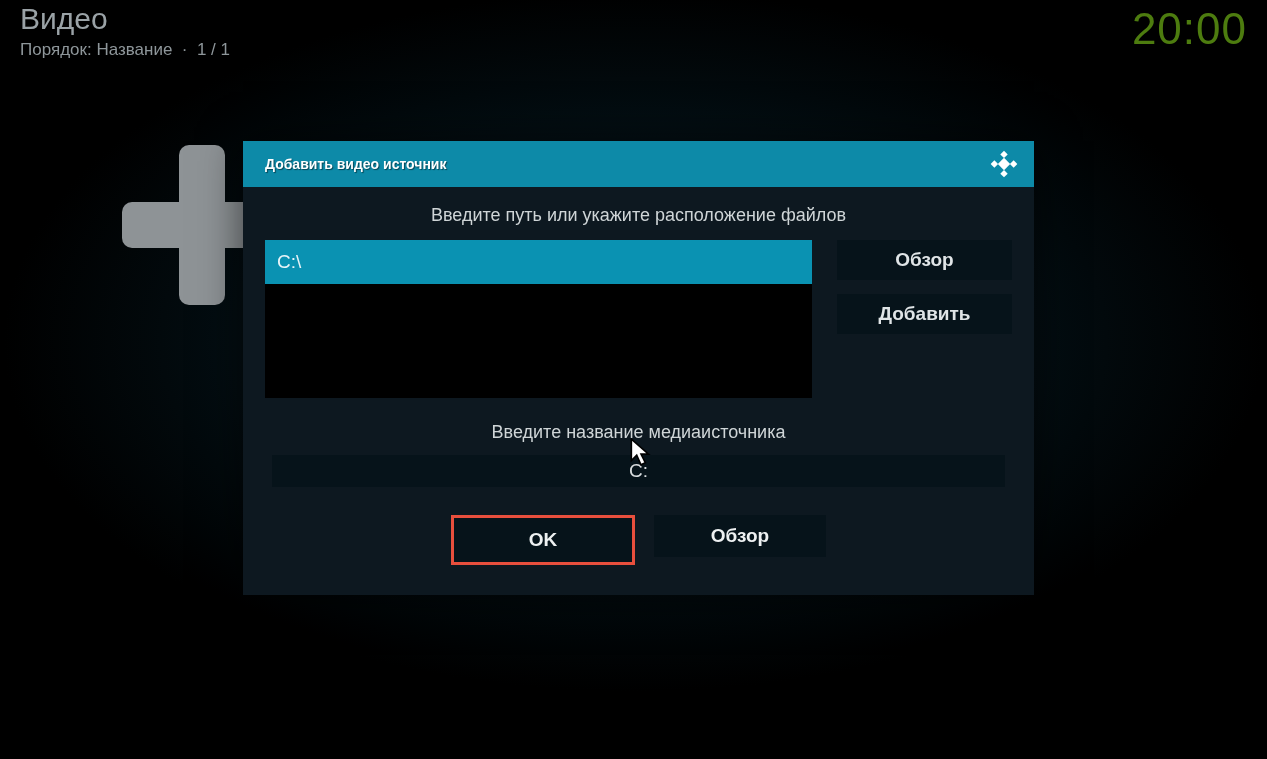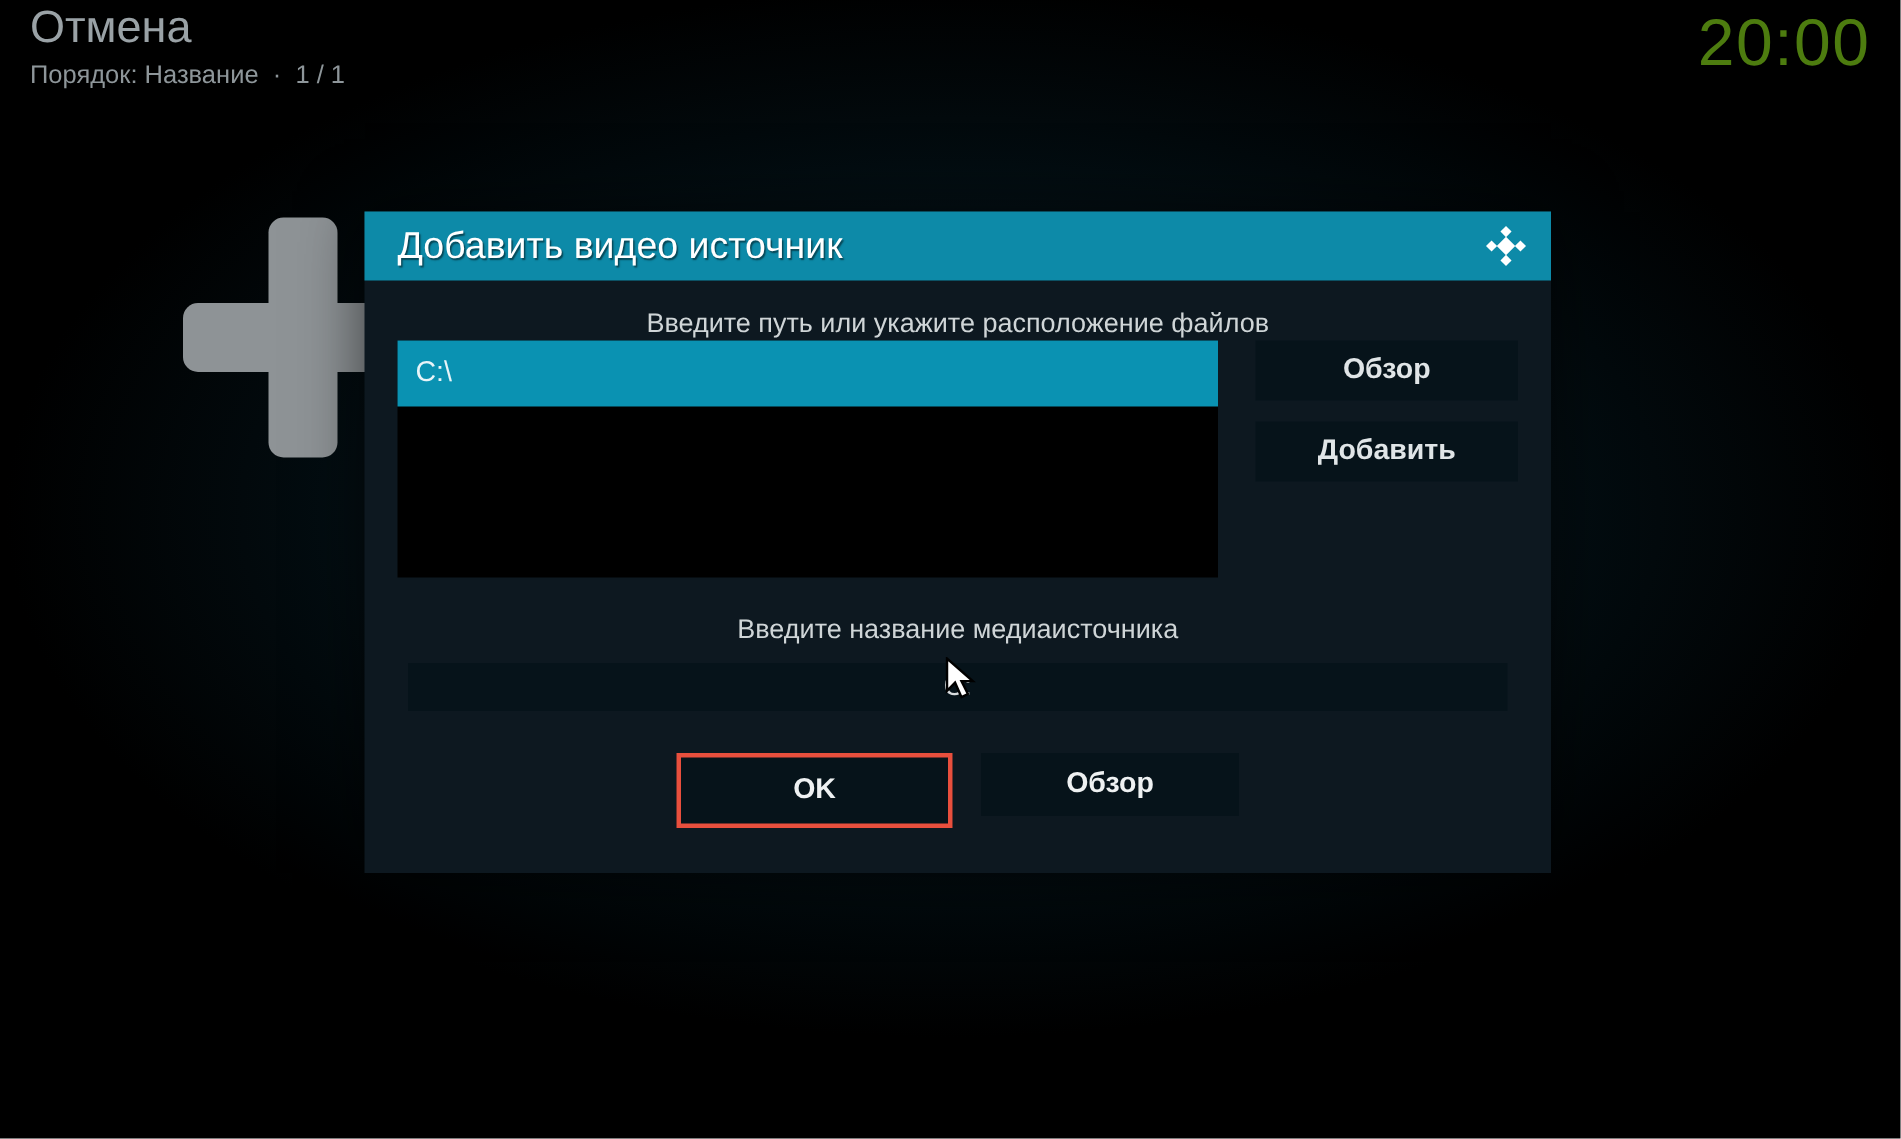--- a/index.html
+++ b/index.html
@@ -35,27 +35,27 @@
     background: #0d1820;
     box-shadow: 0 0 40px rgba(0,0,0,.6);
     padding-bottom: 30px;
   }
   .dialog-header {
     background: #0d8aa8;
     height: 46px;
     display: flex; align-items: center; justify-content: space-between;
     padding: 0 16px 0 22px;
   }
-  .dialog-title { color: #fff; font-size: 25px; font-weight: normal; text-shadow: 1px 1px 1px rgba(0,0,0,.5);}
+  .dialog-title { color: #fff; font-size: 14px; font-weight: bold; text-shadow: 1px 1px 1px rgba(0,0,0,.5);}
   .kodi-logo { width: 28px; height: 28px; }
   .kodi-logo svg { width: 100%; height: 100%; display: block; }
 
   .dialog-body { padding: 18px 22px 0 22px; }
   .prompt1, .prompt2 { text-align: center; color: #cfd5d7; font-size: 18px; }
-  .prompt1 { margin-bottom: 1px; }
+  .prompt1 { margin-bottom: 14px; }
 
   .paths-row { display: flex; gap: 25px; margin-bottom: 18px;}
   .paths-list { flex: 1 1 auto; height: 158px; background: #000; display:flex; flex-direction:column;}
   .path-entry {
     background: #0a92b2;
     color: #e8f4f8;
     font-size: 19px;
     padding: 10px 12px;
     height: 44px;
     display:flex; align-items:center;
@@ -97,21 +97,21 @@
   }
 
   
   .cursor { position: absolute; left: 630px; top: 438px; width: 22px; height: 30px; }
   .cursor svg { width:100%; height:100%; display:block; }
 </style>
 </head>
 <body>
 
 <div class="top-left">
-  <div class="top-title">Отмена</div>
+  <div class="top-title">Видео</div>
   <div class="top-sub">
     <span>Порядок: </span><span>Название</span>
     &nbsp;·&nbsp;
     <span>1 / 1</span>
   </div>
 </div>
 <div class="top-right">20:00</div>
 
 <div class="plus-icon">
   <div class="bar h"></div>

